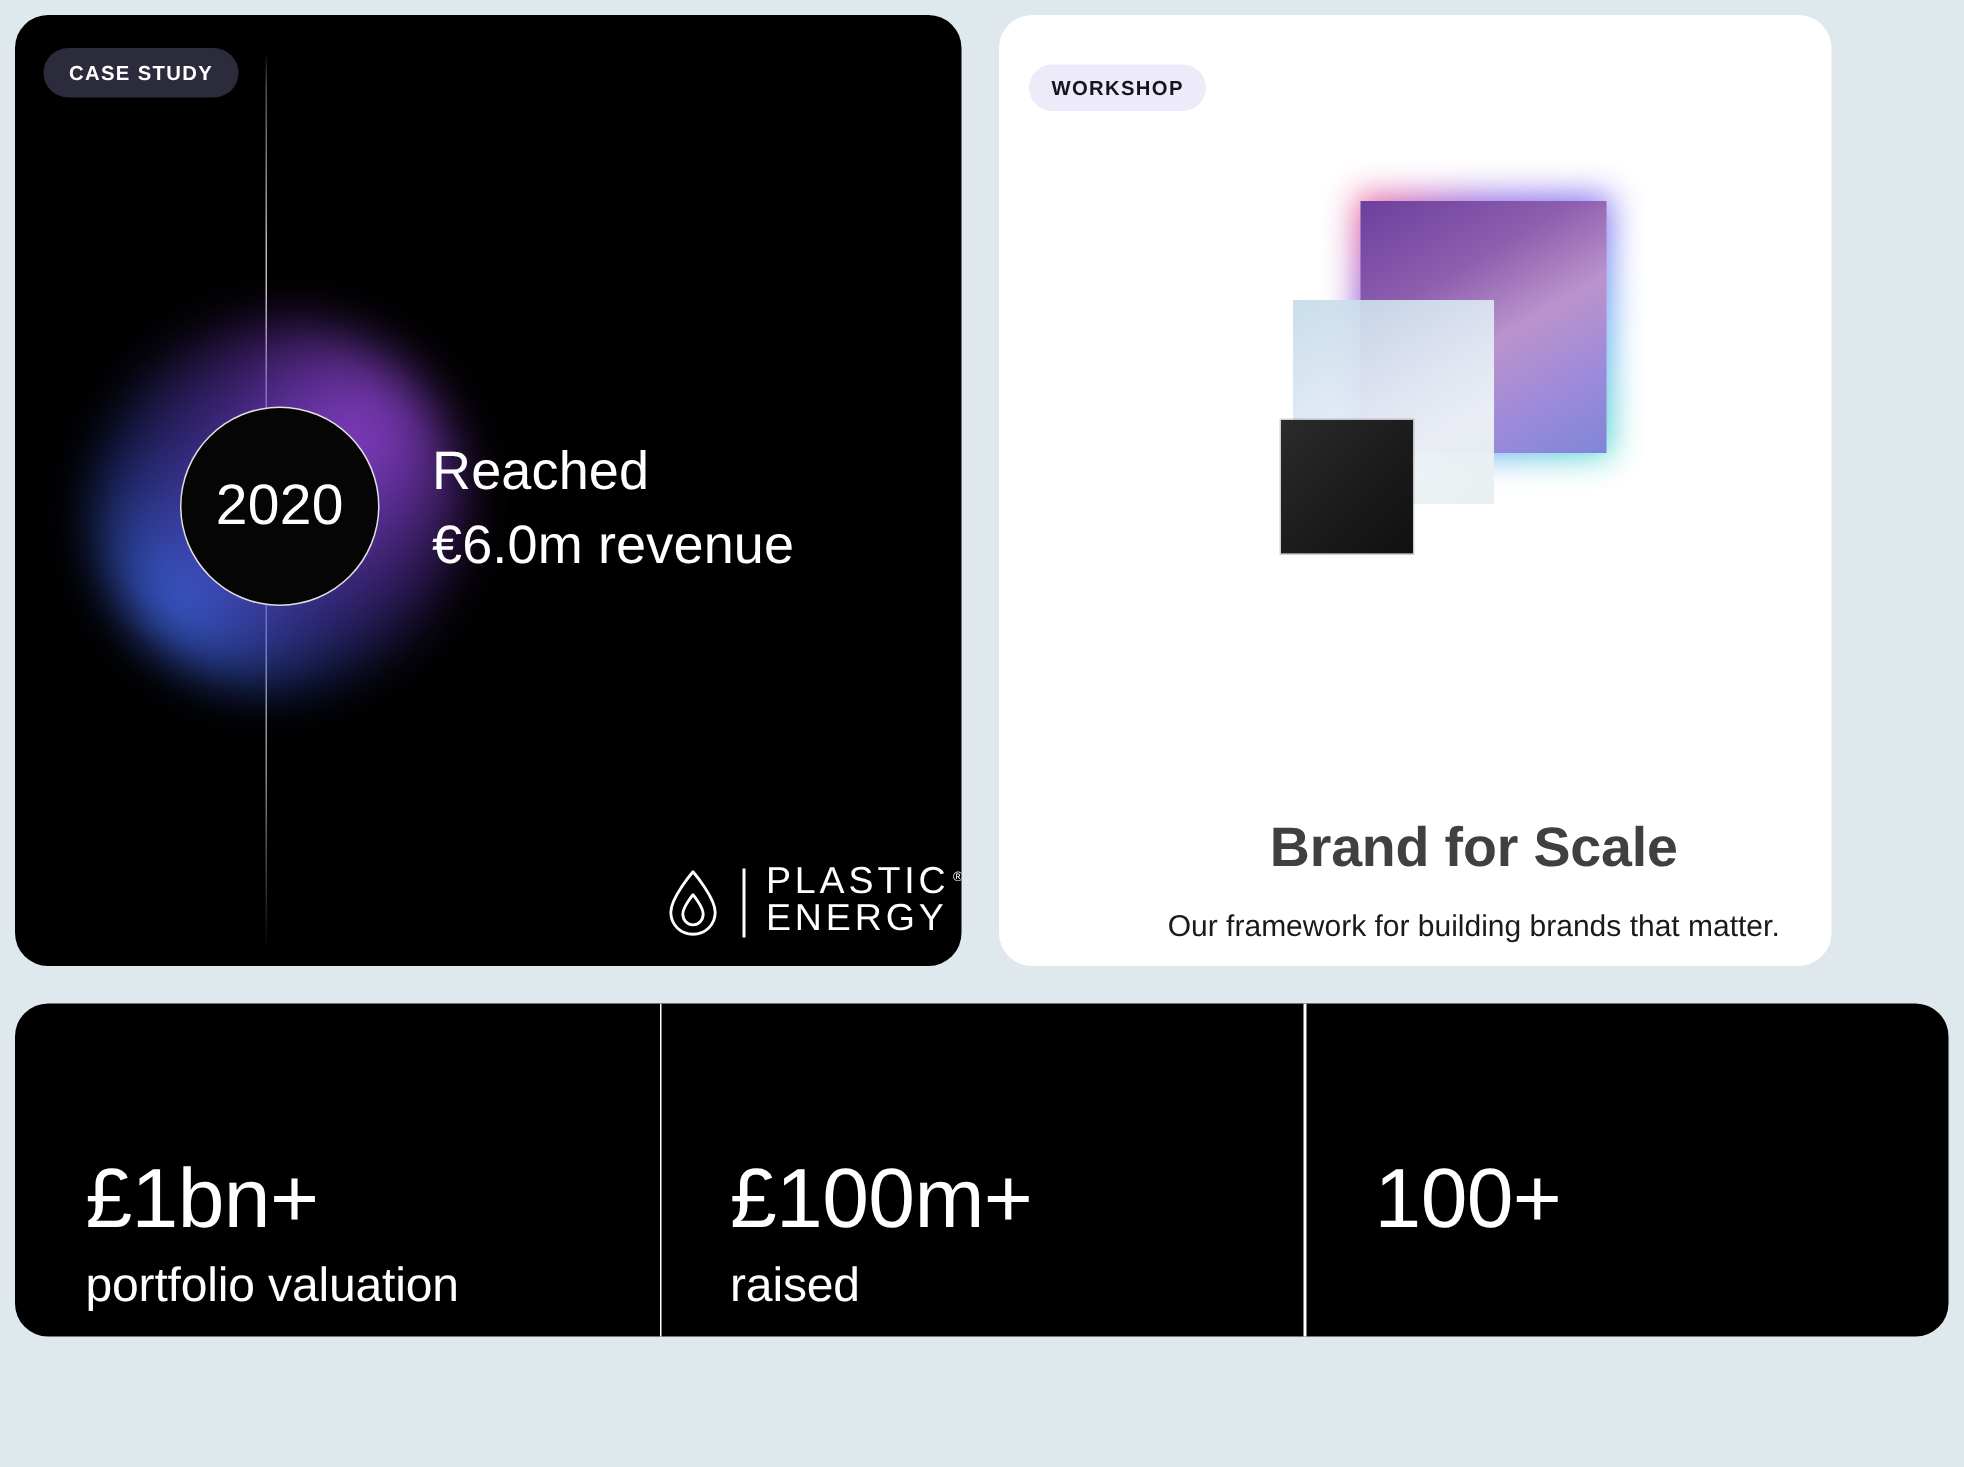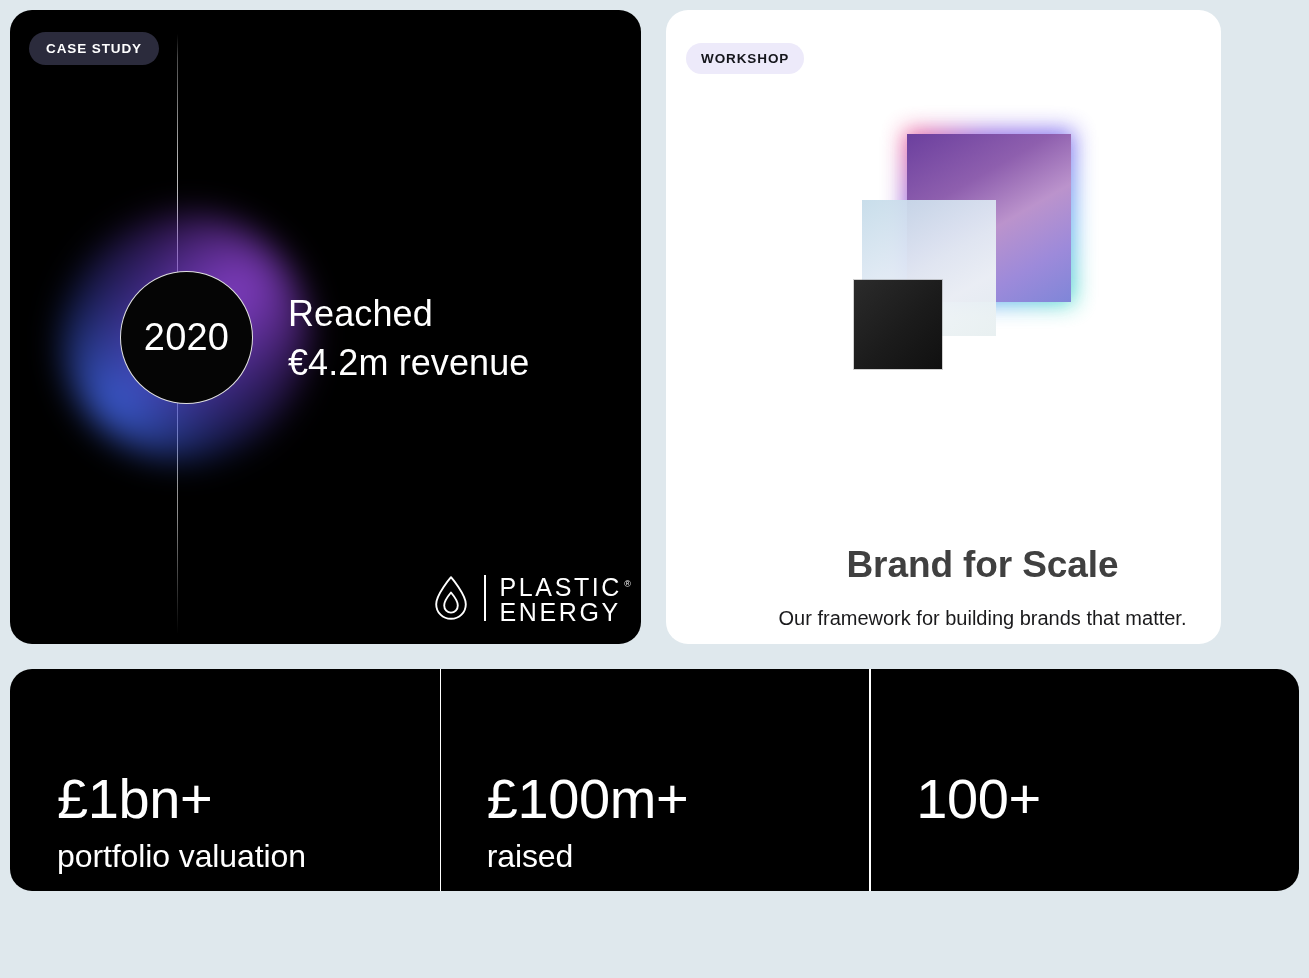--- a/index.html
+++ b/index.html
@@ -133,24 +133,24 @@
     font-size: 36px;
     line-height: 49px;
     font-weight: 400;
     letter-spacing: 0.1px;
     white-space: nowrap;
   }
 
   
   .logo {
     position: absolute;
-    right: 19px;
+    right: 8px;
     bottom: 19px;
     display: flex;
-    align-items: flex-start;
+    align-items: flex-end;
     gap: 14px;
     z-index: 5;
   }
 
   .logo-mark { width: 38px; height: 46px; display: block; }
 
   .logo-divider {
     width: 1.4px;
     height: 46px;
     background: #ffffff;
@@ -335,21 +335,21 @@
       <div class="timeline-line"></div>
 
       <div class="circle-glow"></div>
 
       <div class="year-circle">
         <span>2020</span>
       </div>
 
       <div class="case-text">
         <div class="line">Reached</div>
-        <div class="line">€4.2m revenue</div>
+        <div class="line">€6.0m revenue</div>
       </div>
 
       <div class="logo">
         <svg class="logo-mark" viewBox="0 0 38 46">
           <path d="M19 2.2 C19 2.2 4.2 19.4 4.2 29.2 C4.2 37.6 10.8 43.8 19 43.8 C27.2 43.8 33.8 37.6 33.8 29.2 C33.8 19.4 19 2.2 19 2.2 Z" fill="none" stroke="#ffffff" stroke-width="1.9" stroke-linejoin="round"></path>
           <path d="M19 17.5 C19 17.5 12.2 25.6 12.2 30.4 C12.2 34.5 15.3 37.6 19 37.6 C22.7 37.6 25.8 34.5 25.8 30.4 C25.8 25.6 19 17.5 19 17.5 Z" fill="none" stroke="#ffffff" stroke-width="1.9" stroke-linejoin="round"></path>
         </svg>
 
         <div class="logo-divider"></div>
 

